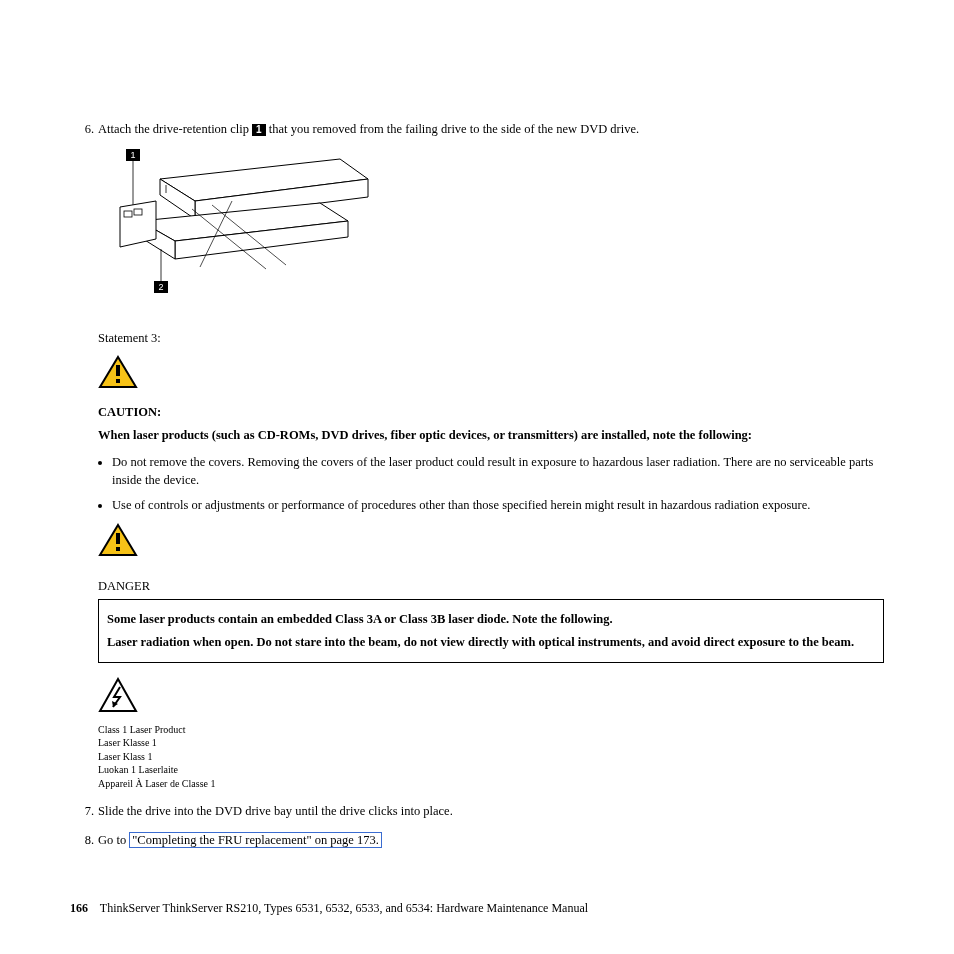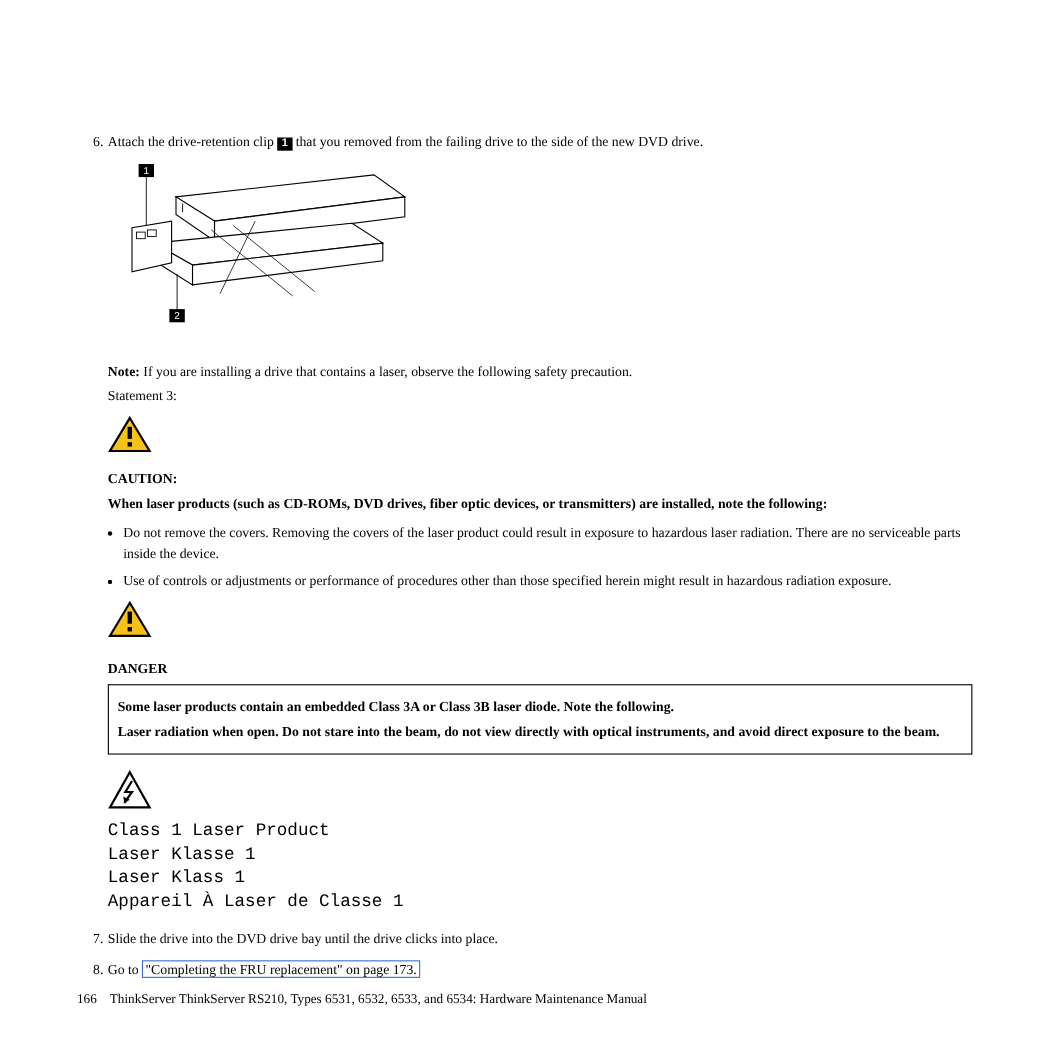--- a/index.html
+++ b/index.html
@@ -11,28 +11,28 @@
 .dvd-diagram{margin:10px 0 14px 40px}
 .indent{margin-left:28px}
 .note-line{margin:6px 0 0 0}
 .note-line b{font-weight:bold}
 .statement{font-weight:normal;margin-top:4px}
 .warn-icon{margin:8px 0}
 .caution-h{font-weight:bold;margin-top:0}
 .caution-p{font-weight:bold;margin:4px 0 8px 0}
 .bullet-list{margin:0;padding-left:14px}
 .bullet-list li{font-weight:normal;margin-bottom:6px;list-style:disc}
-.danger-h{font-weight:bold;margin-top:14px}
+.danger-h{font-weight:normal;margin-top:14px}
 .danger-box{border:1px solid #000;padding:6px 8px;font-weight:bold;margin:4px 0 14px 0}
 .danger-box p{margin:4px 0}
-.laser-list{font-family:Liberation Mono, monospace;font-size:16px;margin:4px 0 12px 0;line-height:1.35}
+.laser-list{font-family:Liberation Serif, serif;font-size:10px;margin:4px 0 12px 0;line-height:1.35}
 .laser-list div{margin:0}
 .link{text-decoration:none;color:#000;border:1px solid #3a6cd0;padding:0 2px}
 .footer{position:absolute;bottom:38px;left:70px;font-size:12px}
-.footer b{font-weight:normal}
+.footer b{font-weight:bold}
 </style>
 </head>
 <body>
 
 <div class="page">
 
   <div class="step">
     <div class="step-num">6.</div>
     <div class="step-text">
       <span>Attach the drive-retention clip </span><span class="callout">1</span><span> that you removed from the failing drive to the side of the new DVD drive.</span>
@@ -64,23 +64,20 @@
       <text x="51" y="141" fill="#fff" font-size="9" font-family="Arial" text-anchor="middle">2</text>
       <line x1="51" y1="132" x2="51" y2="100" stroke="#000" stroke-width="0.8"></line>
 
       <line x1="82" y1="60" x2="156" y2="120" stroke="#000" stroke-width="0.7"></line>
       <line x1="102" y1="56" x2="176" y2="116" stroke="#000" stroke-width="0.7"></line>
       <line x1="122" y1="52" x2="90" y2="118" stroke="#000" stroke-width="0.7"></line>
     </svg>
   </div>
 
   <div class="indent">
-    <p class="note-line">
-      <b>Note:</b><span> If you are installing a drive that contains a laser, observe the following safety precaution.</span>
-    </p>
     <div class="statement">Statement 3:</div>
 
     <div class="warn-icon">
       <svg width="40" height="34" viewBox="0 0 40 34">
         <polygon points="20,2 38,32 2,32" fill="#f6c217" stroke="#000" stroke-width="2"></polygon>
         <rect x="18" y="10" width="4" height="11" fill="#000"></rect>
         <rect x="18" y="24" width="4" height="4" fill="#000"></rect>
       </svg>
     </div>
 
@@ -110,20 +107,21 @@
         <polygon points="20,2 38,34 2,34" fill="#fff" stroke="#000" stroke-width="2"></polygon>
         <polyline points="22,10 16,20 22,20 15,30" fill="none" stroke="#000" stroke-width="2"></polyline>
         <polygon points="15,30 14,24 20,27" fill="#000"></polygon>
       </svg>
     </div>
 
     <div class="laser-list">
       <div>Class 1 Laser Product</div>
       <div>Laser Klasse 1</div>
       <div>Laser Klass 1</div>
+      <div>Luokan 1 Laserlaite</div>
       <div>Appareil À Laser de Classe 1</div>
     </div>
   </div>
 
   <div class="step">
     <div class="step-num">7.</div>
     <div class="step-text">Slide the drive into the DVD drive bay until the drive clicks into place.</div>
   </div>
   <div class="step">
     <div class="step-num">8.</div>

